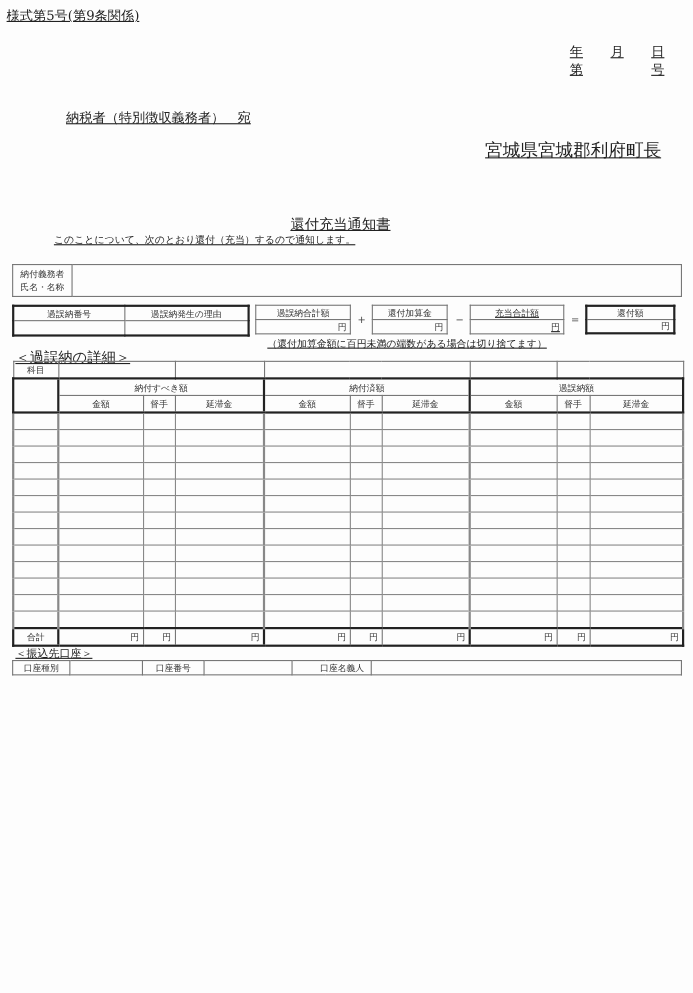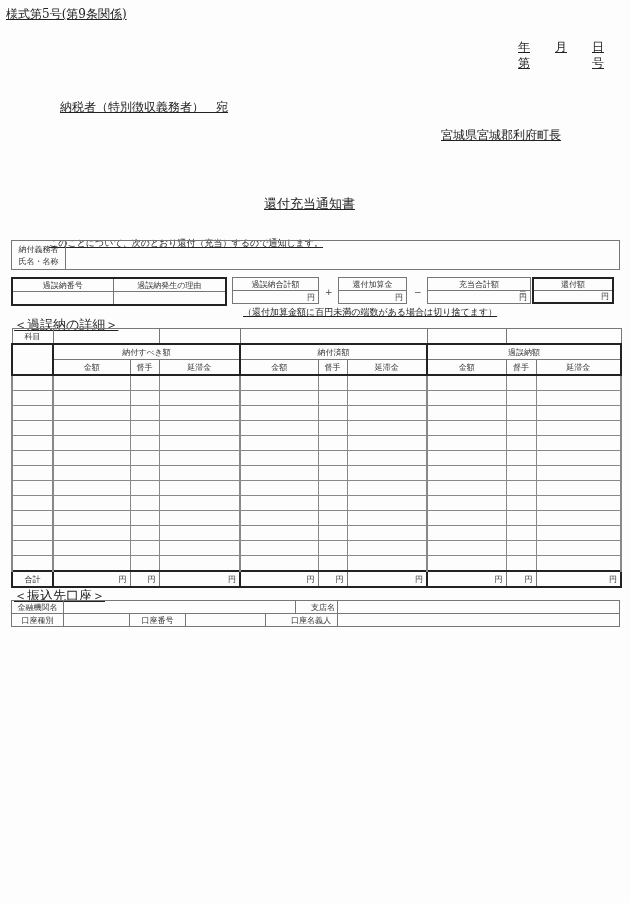--- a/index.html
+++ b/index.html
@@ -27,24 +27,24 @@
 
 <div class="abs" style="left:6px;top:6px;font-size:12px;">様式第5号(第9条関係)</div>
 
 <div class="abs sans" style="left:518px;top:39px;font-size:12px;">年</div>
 <div class="abs sans" style="left:555px;top:39px;font-size:12px;">月</div>
 <div class="abs sans" style="left:592px;top:39px;font-size:12px;">日</div>
 <div class="abs sans" style="left:518px;top:55px;font-size:12px;">第</div>
 <div class="abs sans" style="left:592px;top:55px;font-size:12px;">号</div>
 
 <div class="abs sans" style="left:60px;top:99px;font-size:12px;">納税者（特別徴収義務者）　宛</div>
-<div class="abs sans" style="left:441px;top:127px;font-size:12px;">宮城県宮城郡利府町長</div>
+<div class="abs sans" style="left:441px;top:127px;font-size:16px;">宮城県宮城郡利府町長</div>
 
 <div class="abs sans" style="left:264px;top:195px;font-size:13px;">還付充当通知書</div>
-<div class="abs sans" style="left:49px;top:212px;font-size:9px;margin-top:25px;">このことについて、次のとおり還付（充当）するので通知します。</div>
+<div class="abs sans" style="left:49px;top:212px;font-size:9px;">このことについて、次のとおり還付（充当）するので通知します。</div>
 
 <table class="t" style="left:11px;top:240px;width:609px;">
   <colgroup>
       <col style="width:54px">
       <col>
     </colgroup>
   <tbody>
       <tr>
     <td style="height:26px;line-height:12px;padding-top:2px;">
       <div>納付義務者</div>
@@ -89,21 +89,21 @@
       <tr>
         <td style="height:12px;">還付加算金</td>
       </tr>
   <tr>
         <td class="yen" style="height:12px;">円</td>
       </tr>
 </tbody>
   </table>
 <div class="op" style="left:414px;top:287px;">−</div>
 
-<table class="t" style="left:427px;top:277px;width:104px;">
+<table class="t" style="left:427px;top:277px;width:86px;text-decoration:underline;">
   <tbody>
       <tr>
         <td style="height:12px;">充当合計額</td>
       </tr>
   <tr>
         <td class="yen" style="height:12px;">円</td>
       </tr>
 </tbody>
   </table>
 <div class="op" style="left:519px;top:287px;">=</div>
@@ -332,38 +332,32 @@
     <td class="yen bl bt bb">円</td>
     <td class="yen bt bb">円</td>
     <td class="yen bt bb">円</td>
     <td class="yen bl bt bb">円</td>
     <td class="yen bt bb">円</td>
     <td class="yen bt bb br">円</td>
   </tr>
 </tbody>
   </table>
 
-<div class="abs sans" style="left:14px;top:587px;font-size:13px;text-align:right;">＜振込先口座＞</div>
+<div class="abs sans" style="left:14px;top:587px;font-size:10px;text-align:right;">＜振込先口座＞</div>
 <table class="t" style="left:11px;top:600px;width:609px;">
   <colgroup>
     <col style="width:52px">
       <col style="width:66px">
       <col style="width:56px">
       <col style="width:80px">
     <col style="width:30px">
       <col style="width:42px">
       <col>
   </colgroup>
   <tbody>
-      <tr>
-    <td style="height:12px;">金融機関名</td>
-    <td colspan="4"></td>
-    <td style="text-align:right;padding-right:2px;">支店名</td>
-    <td></td>
-  </tr>
   <tr>
     <td style="height:12px;">口座種別</td>
     <td></td>
     <td>口座番号</td>
     <td></td>
     <td colspan="2" style="text-align:right;padding-right:6px;">口座名義人</td>
     <td></td>
   </tr>
 </tbody>
   </table>

